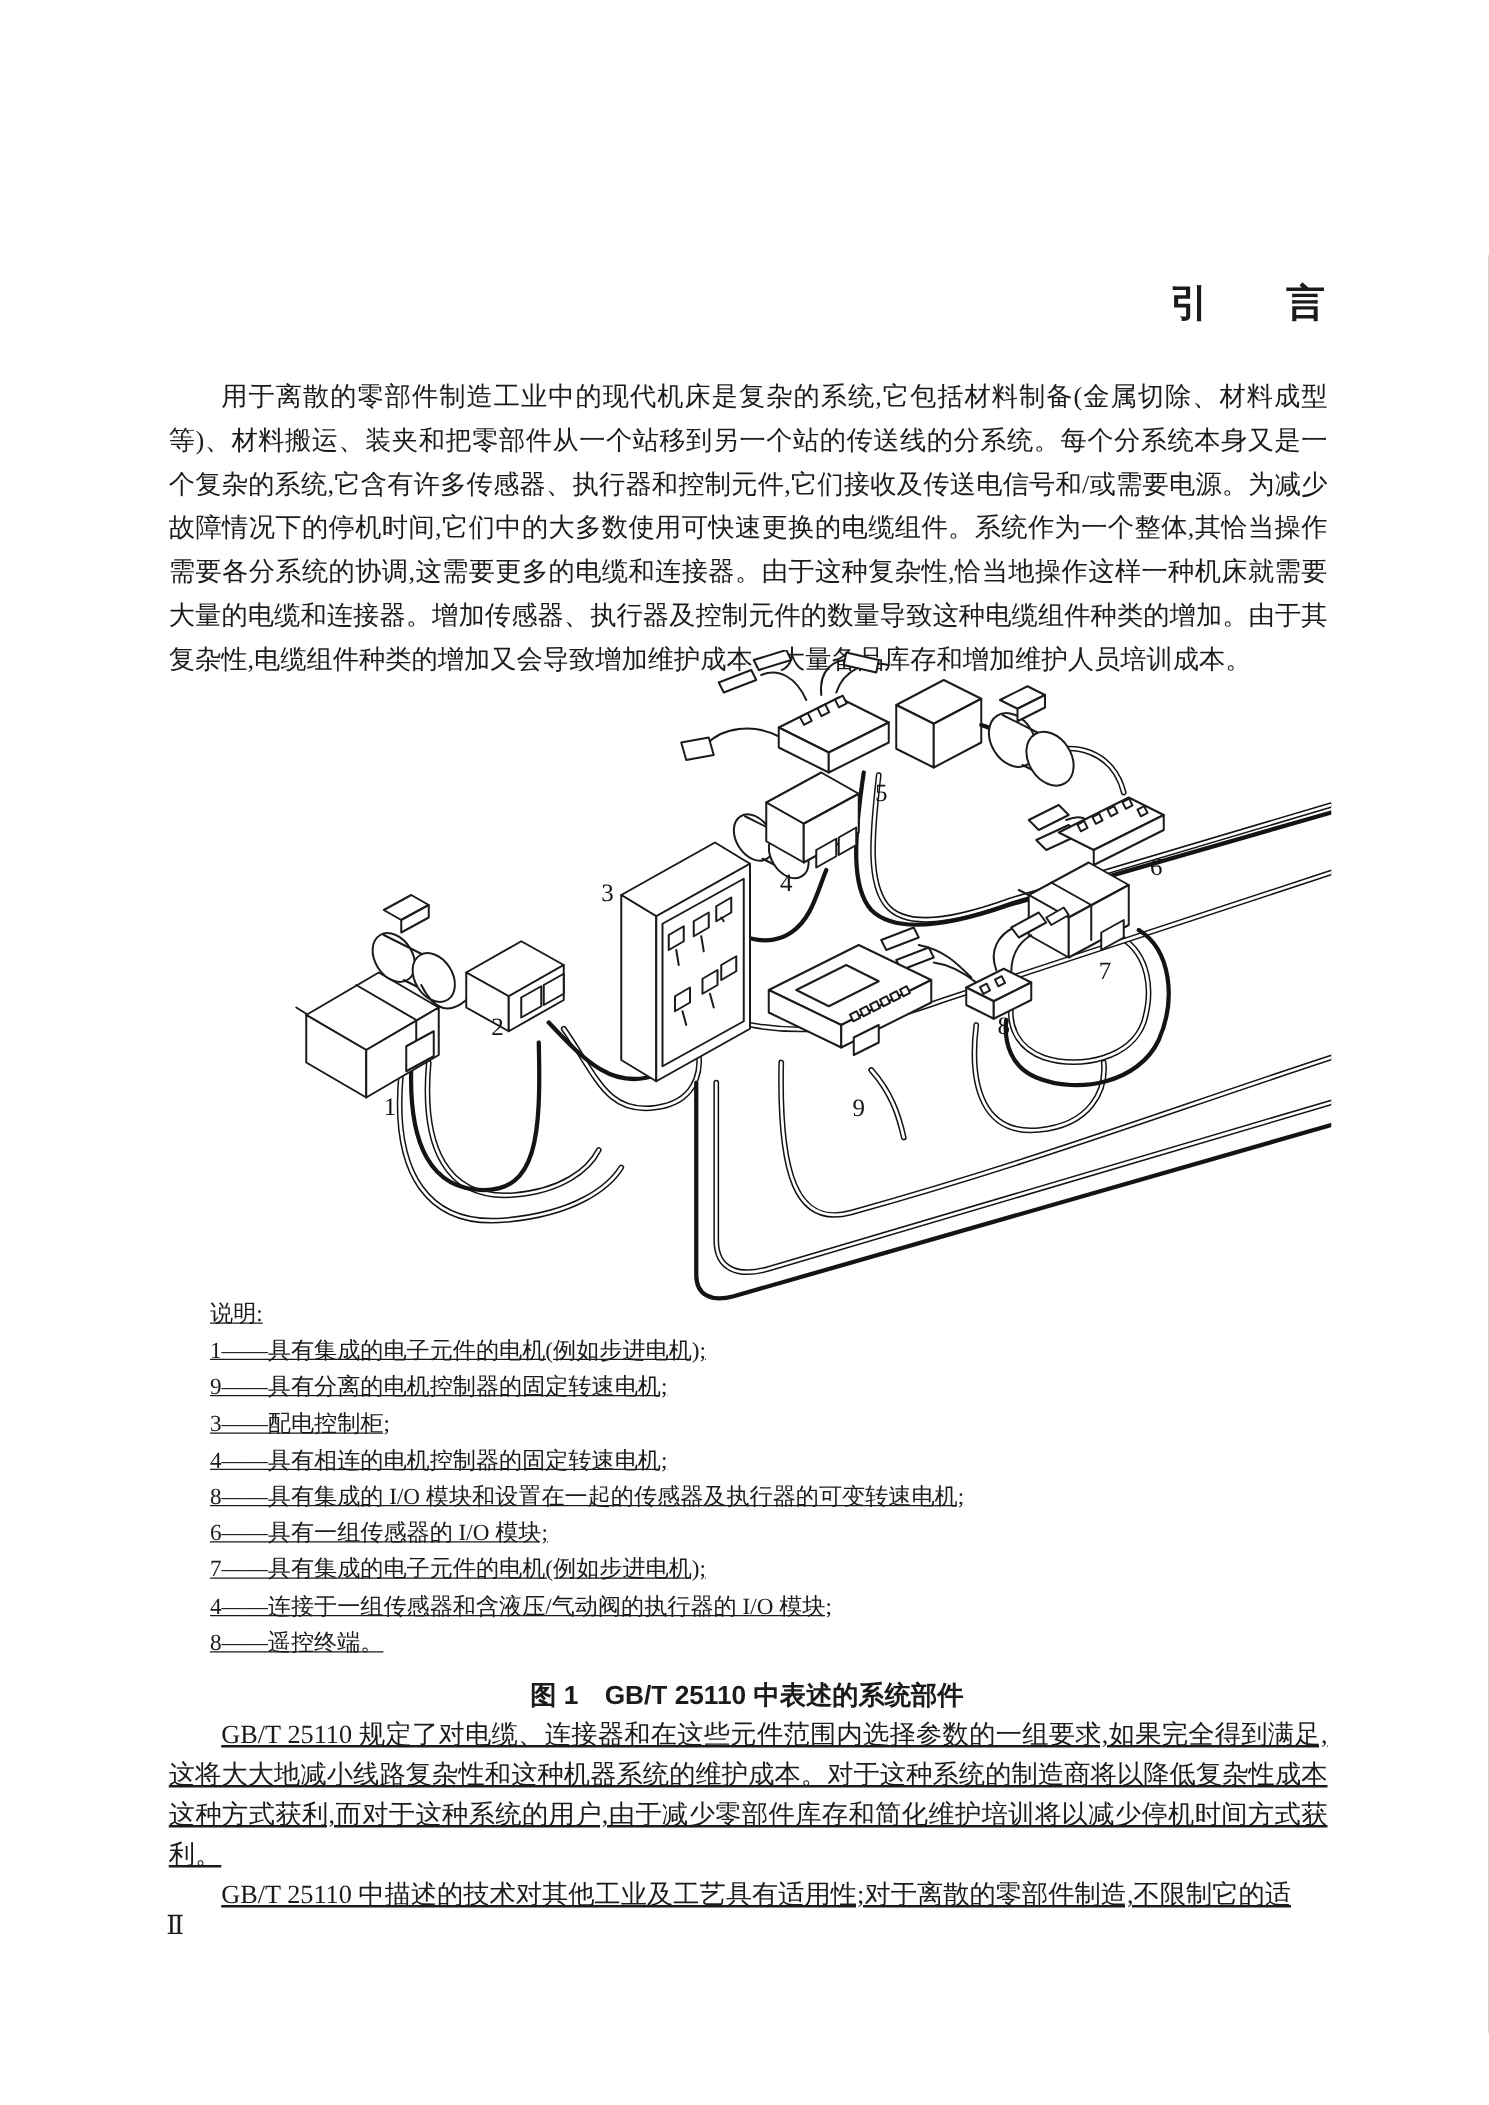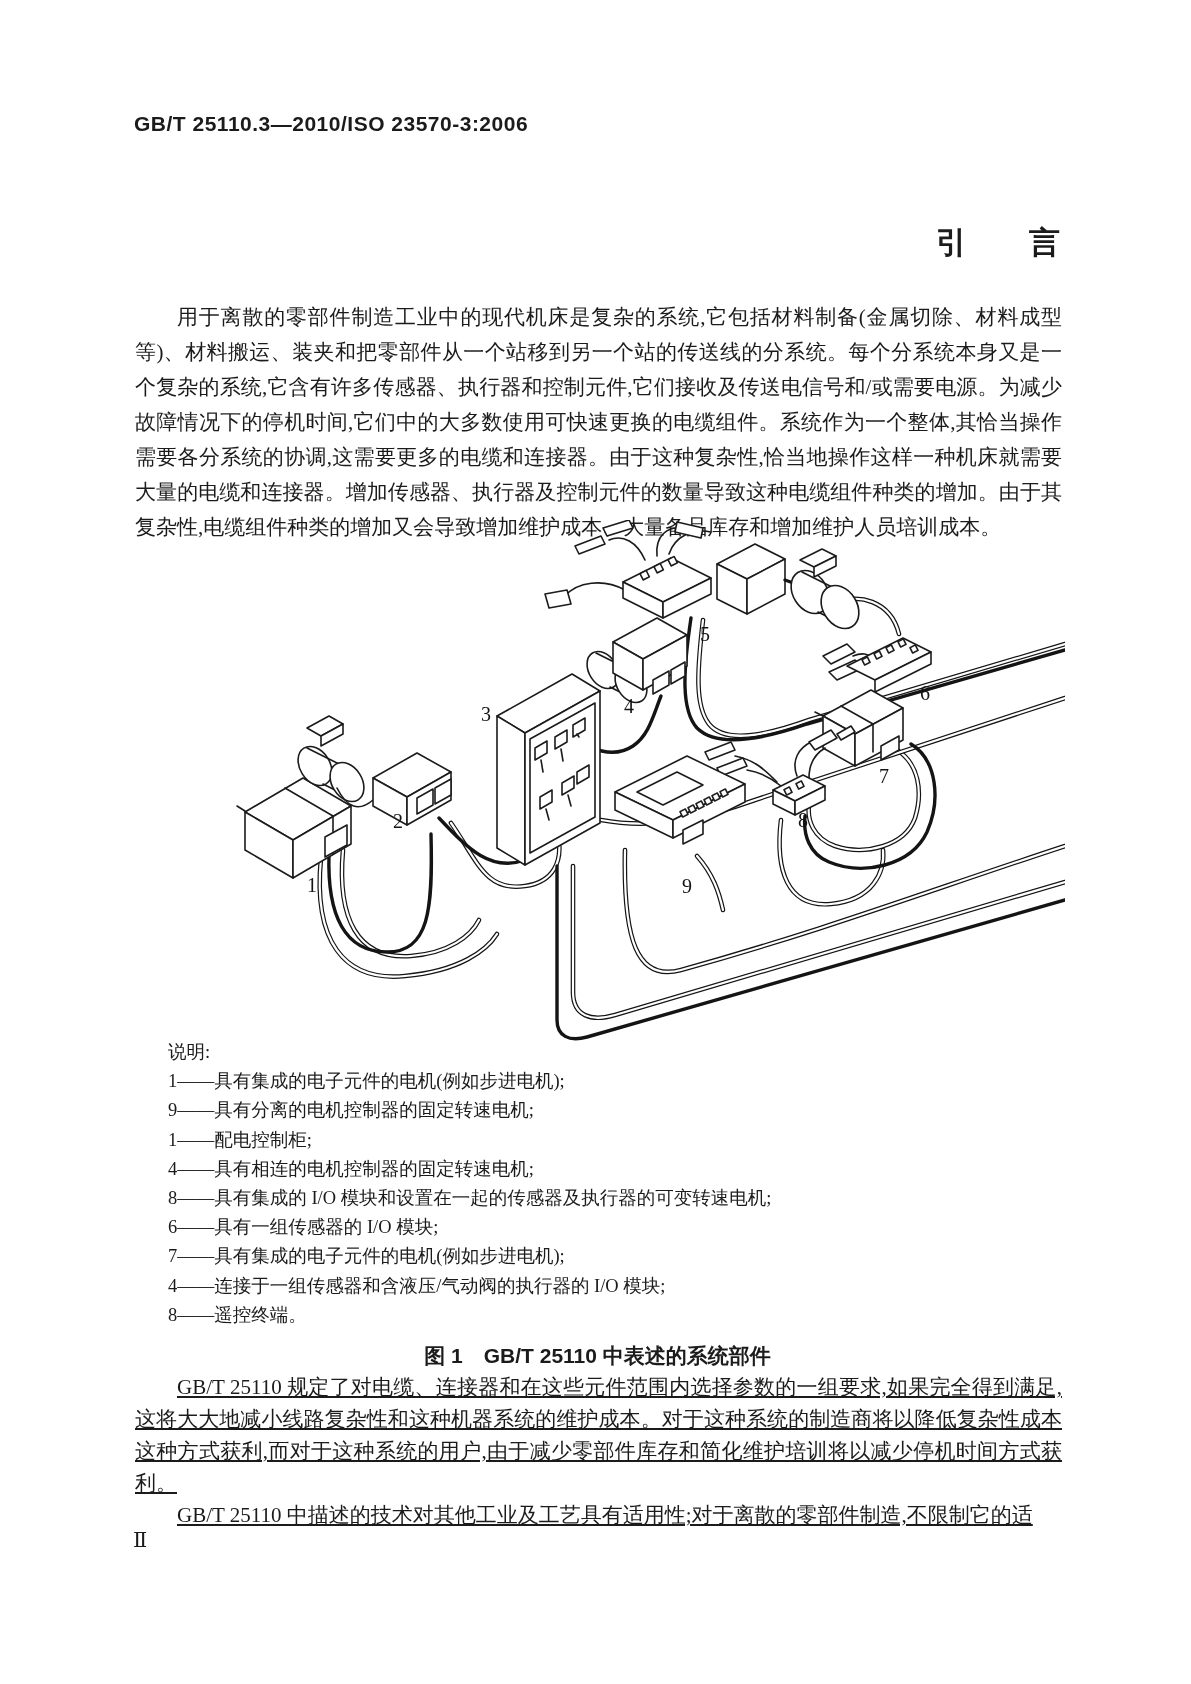--- a/index.html
+++ b/index.html
@@ -28,41 +28,40 @@
   }
   .para p{margin:0;text-indent:2em;}
   .p1{position:absolute;left:135px;top:300px;width:927px;}
   .p-bottom{position:absolute;left:135px;top:1371px;width:927px;font-size:21px;line-height:32px;text-decoration:underline;}
   .p-bottom p{margin:0;text-indent:2em;text-align:justify;}
   .figure-wrap{position:absolute;left:225px;top:520px;width:840px;height:530px;}
   .legend{
     position:absolute;left:168px;top:1038px;width:880px;
     font-size:18.5px;line-height:29.2px;
   }
-  .legend div{margin:0;}
+  .legend div{margin:0;text-decoration:underline;}
   .fig-caption{
     position:absolute;left:135px;top:1342px;width:925px;text-align:center;
     font-family:"Liberation Sans","DejaVu Sans",sans-serif;
     font-weight:bold;font-size:21px;
   }
   .page-num{position:absolute;left:133px;top:1528px;font-size:21px;}
   
   .ln{fill:none;stroke:#1b1b1b;stroke-width:1.6;stroke-linejoin:round;stroke-linecap:round;}
   .face{fill:#ffffff;stroke:#1b1b1b;stroke-width:1.6;stroke-linejoin:round;}
   .cd{fill:none;stroke:#141414;stroke-width:3.4;stroke-linecap:round;}
   .lo{fill:none;stroke:#141414;stroke-width:4.6;stroke-linecap:round;}
   .li{fill:none;stroke:#ffffff;stroke-width:2.2;stroke-linecap:round;}
   .num{font-family:"Liberation Serif","DejaVu Serif",serif;font-size:20px;fill:#141414;}
 </style>
 </head>
 <body>
 
 <div class="page">
 
-  <div class="hdr">GB/T 25110.3—2010/ISO 23570-3:2006</div>
 
   <div class="doc-title">引　　言</div>
 
   <div class="para p1">
     <p>用于离散的零部件制造工业中的现代机床是复杂的系统,它包括材料制备(金属切除、材料成型等)、材料搬运、装夹和把零部件从一个站移到另一个站的传送线的分系统。每个分系统本身又是一个复杂的系统,它含有许多传感器、执行器和控制元件,它们接收及传送电信号和/或需要电源。为减少故障情况下的停机时间,它们中的大多数使用可快速更换的电缆组件。系统作为一个整体,其恰当操作需要各分系统的协调,这需要更多的电缆和连接器。由于这种复杂性,恰当地操作这样一种机床就需要大量的电缆和连接器。增加传感器、执行器及控制元件的数量导致这种电缆组件种类的增加。由于其复杂性,电缆组件种类的增加又会导致增加维护成本、大量备品库存和增加维护人员培训成本。</p>
   </div>
 
   <div class="figure-wrap">
     <svg width="840" height="530" viewBox="0 0 840 530">
 
@@ -262,21 +261,21 @@
         <text class="num" x="573" y="307">8</text>
         <text class="num" x="457" y="373">9</text>
       </g>
     </svg>
   </div>
 
   <div class="legend">
     <div>说明:</div>
     <div>1——具有集成的电子元件的电机(例如步进电机);</div>
     <div>9——具有分离的电机控制器的固定转速电机;</div>
-    <div>1——配电控制柜;</div>
+    <div>3——配电控制柜;</div>
     <div>4——具有相连的电机控制器的固定转速电机;</div>
     <div>8——具有集成的 I/O 模块和设置在一起的传感器及执行器的可变转速电机;</div>
     <div>6——具有一组传感器的 I/O 模块;</div>
     <div>7——具有集成的电子元件的电机(例如步进电机);</div>
     <div>4——连接于一组传感器和含液压/气动阀的执行器的 I/O 模块;</div>
     <div>8——遥控终端。</div>
   </div>
 
   <div class="fig-caption">图 1　GB/T 25110 中表述的系统部件</div>
 

